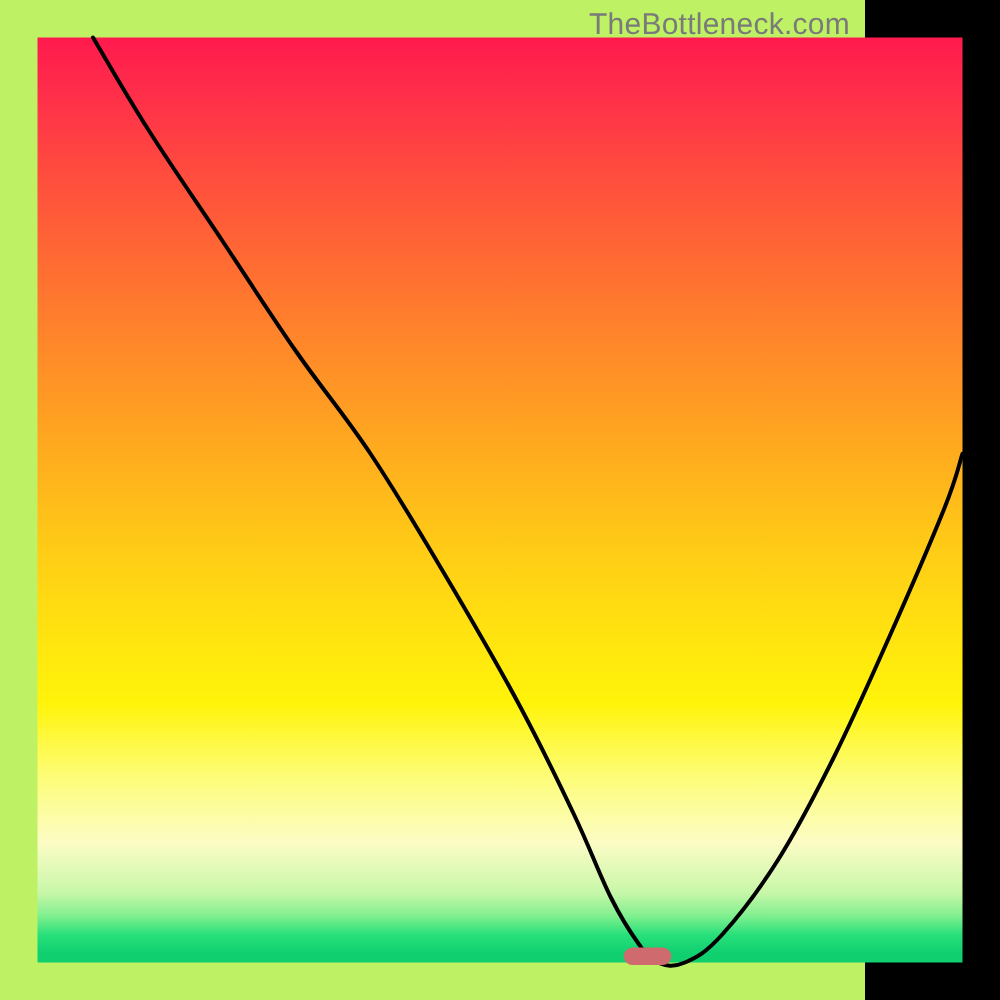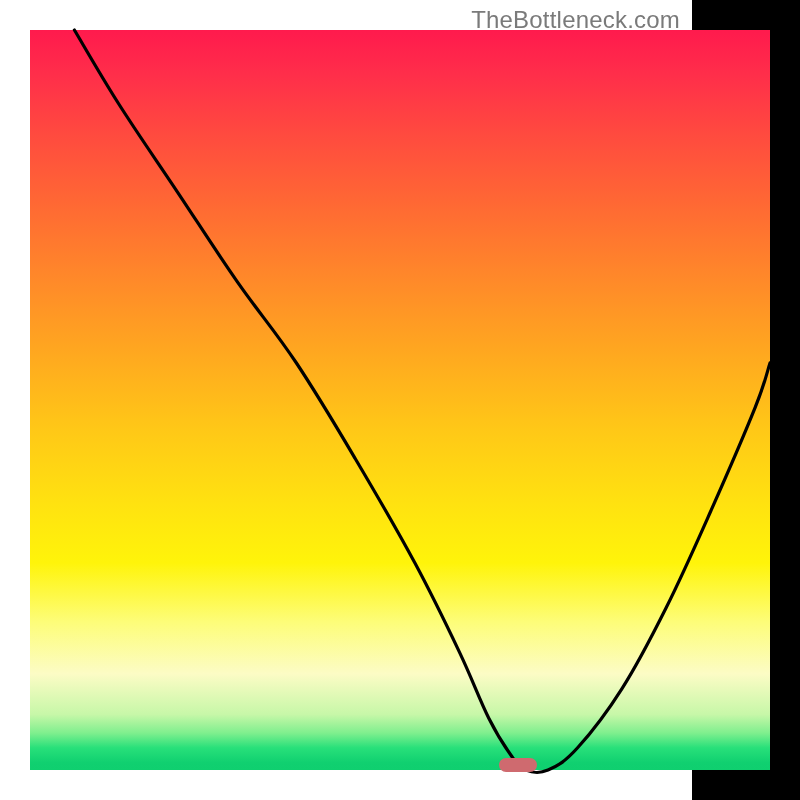--- a/index.html
+++ b/index.html
@@ -8,21 +8,21 @@
     width: 800px;
     height: 800px;
     background: #000;
     overflow: hidden;
     font-family: Arial, Helvetica, sans-serif;
   }
   .frame {
     position: relative;
     width: 692px;
     height: 800px;
-    background: #ffffff;
+    background: #bef264;
   }
   .plot-area {
     position: absolute;
     left: 30px;
     top: 30px;
     width: 740px;
     height: 740px;
     
     background: linear-gradient(
       to bottom,

